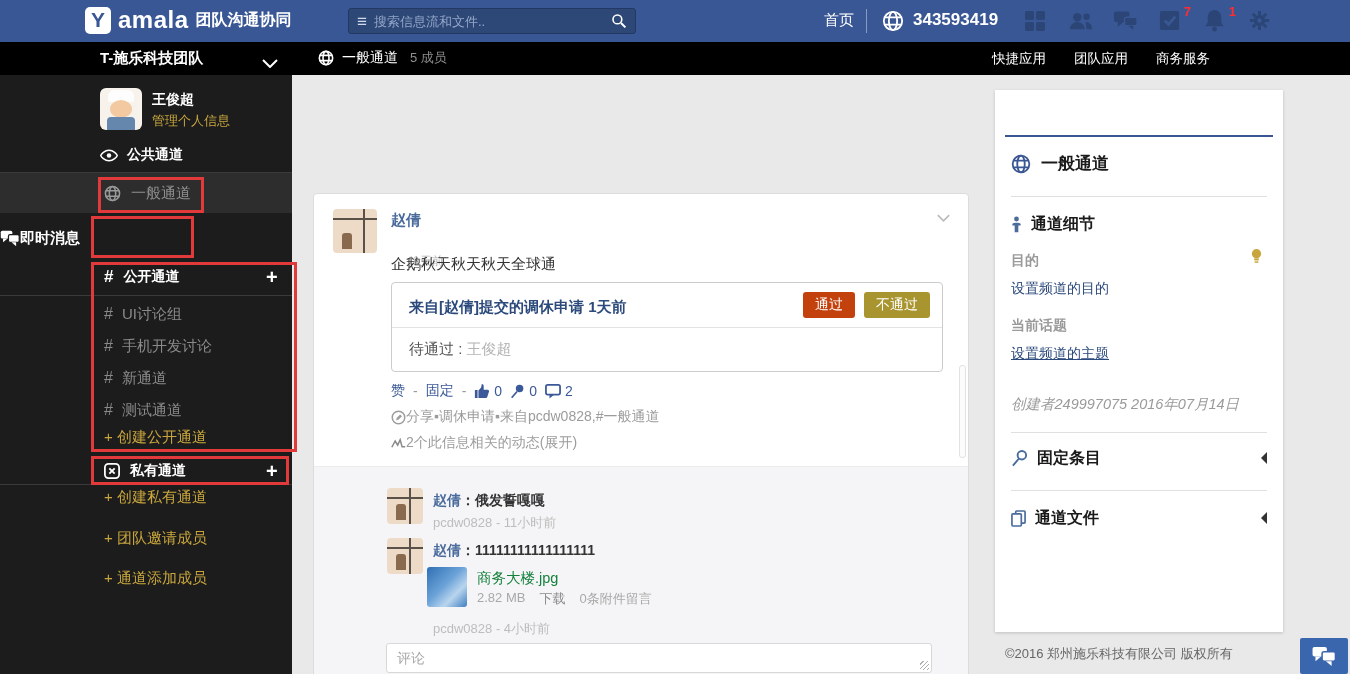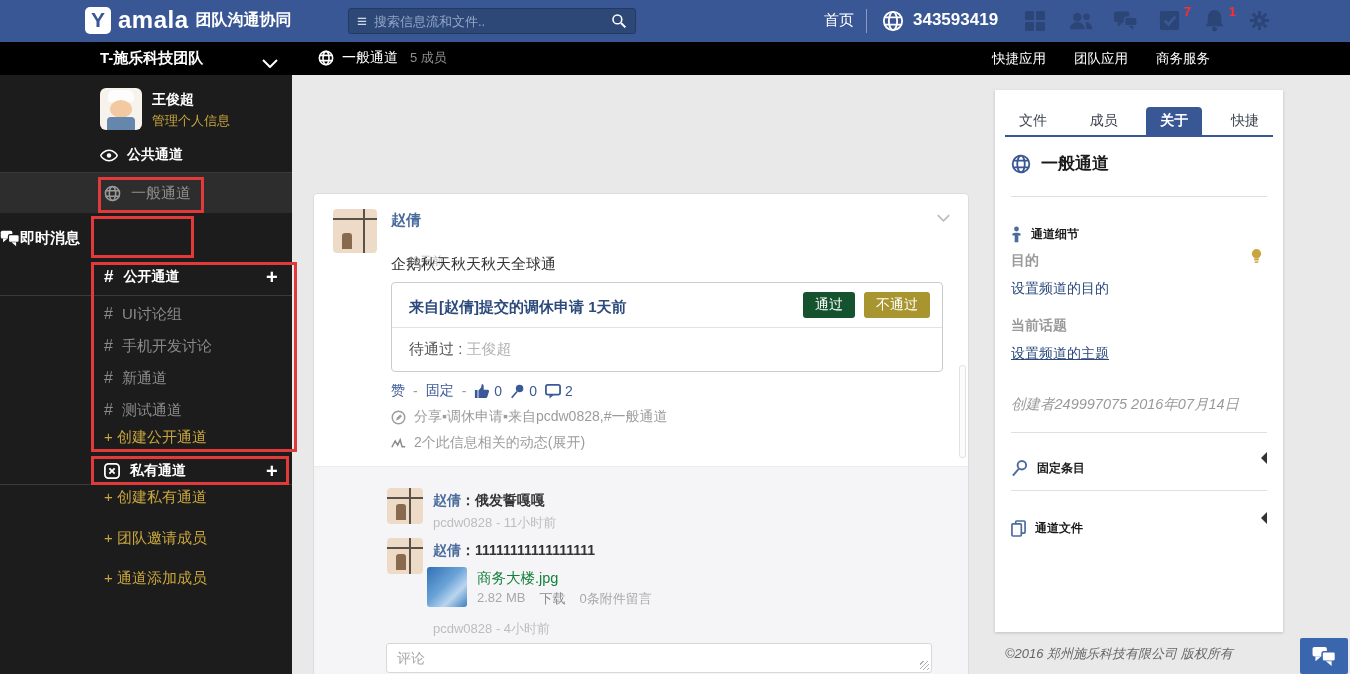--- a/index.html
+++ b/index.html
@@ -71,31 +71,31 @@
   .pic-line-h { position:absolute; left:0; top:9px; width:100%; height:2px; background:#5a5248; }
   .pic-fig { position:absolute; left:9px; bottom:4px; width:10px; height:16px; background:#8a6a4e; border-radius:3px 3px 0 0; }
   .p-author { position:absolute; left:77px; top:17px; color:#4a6b9c; font-weight:bold; font-size:15px; cursor:pointer; }
   .p-time { position:absolute; left:77px; top:59px; color:#b3b3b3; font-size:12px;margin-left:22px; }
   .p-text { position:absolute; left:77px; top:61px; color:#333; font-size:15px; }
 
   .approval { position:absolute; left:77px; top:88px; width:552px; height:90px; border:1px solid #ccc; border-radius:4px; background:#fff; }
   .ap-title { position:absolute; left:17px; top:15px; color:#2c4a7c; font-weight:bold; font-size:15px; }
   .ap-btns { position:absolute; right:12px; top:9px; display:flex; gap:9px; }
   .btn { border:none; color:#fff; font-size:14px; font-family:inherit; height:26px; padding:0 12px; border-radius:3px; cursor:pointer; }
-  .btn-approve { background:#14532d;font-family:Liberation Mono, monospace; }
+  .btn-approve { background:#c2410c;font-family:Liberation Mono, monospace; }
   .btn-reject { background:#a89530; }
   .ap-div { position:absolute; left:0; top:44px; width:100%; height:1px; background:#e3e3e3; }
   .ap-pending { position:absolute; left:17px; top:57px; font-size:15px; color:#555; }
   .ap-pending .usr { color:#b3b3b3; }
 
   .actions { position:absolute; left:77px; top:188px; display:flex; align-items:center; gap:8px; font-size:14px; color:#3b5998; }
   .actions .sep { color:#9a9a9a; }
   .actions .lk { cursor:pointer; }
   .actions .cnt-grp { display:flex; align-items:center; gap:4px; cursor:pointer; }
-  .meta-row { position:absolute; left:77px; display:flex; align-items:center; gap:8px; color:#9c9c9c; font-size:14px;text-align:right; }
+  .meta-row { position:absolute; left:77px; display:flex; align-items:center; gap:0; color:#9c9c9c; font-size:14px;text-align:right; }
 
   .comments { position:absolute; left:0; top:272px; width:100%; height:288px; background:#f5f5f7; border-top:1px solid #ececec; border-radius:0 0 4px 4px; }
   .c-avatar { position:absolute; width:36px; height:36px; border-radius:4px; background:#eddbc8; overflow:hidden; left:73px; }
   .c-line { position:absolute; font-size:14px; left:119px; color:#333; font-weight:bold; }
   .c-line .nm { color:#4a6b9c; cursor:pointer; }
   .c-meta { position:absolute; left:119px; color:#bdbdbd; font-size:13px; }
   .att-thumb { position:absolute; left:113px; top:100px; width:40px; height:40px; border-radius:3px; background:linear-gradient(135deg,#2f6fb4 0%,#6ba3d8 45%,#b9d5ee 70%,#3f7ec0 100%); }
   .att-name { position:absolute; left:163px; top:102px; font-size:14.5px; color:#15803d; cursor:pointer; }
   .att-meta { position:absolute; left:163px; top:123px; font-size:13px; color:#a8a8a8; display:flex; gap:14px; }
   .att-meta .dl { color:#8a8a8a; cursor:pointer; }
@@ -108,29 +108,29 @@
   .scroll-thumb { position:absolute; left:667px; top:290px; width:7px; height:93px; background:#fcfcfc; border:1px solid #e2e2e2; border-radius:3px; cursor:pointer; }
 
   
   .right-panel { position:absolute; left:703px; top:15px; width:288px; height:542px; background:#fff; box-shadow:0 1px 3px rgba(0,0,0,.18); }
   .tabs { position:absolute; left:10px; top:16px; width:268px; height:29px; display:flex; justify-content:space-between; align-items:flex-end; }
   .tab { font-size:14px; color:#3c4450; padding:5px 14px; cursor:pointer; }
   .tab.active { background:#3a5795; color:#fff; border-radius:4px 4px 0 0; font-weight:bold; }
   .tab-underline { position:absolute; left:10px; top:45px; width:268px; height:2px; background:#3a5795; }
   .rp-title { position:absolute; left:16px; top:62px; display:flex; align-items:center; gap:10px; color:#1a1a1a; font-weight:bold; font-size:17px; }
   .rp-div { position:absolute; left:16px; width:256px; height:1px; background:#e0e0e0; }
-  .rp-section { position:absolute; left:16px; display:flex; align-items:center; gap:9px; color:#1a1a1a; font-weight:bold; font-size:12px;margin-top:12px; }
+  .rp-section { position:absolute; left:16px; display:flex; align-items:center; gap:9px; color:#1a1a1a; font-weight:bold; font-size:16px; }
   .rp-label { position:absolute; left:16px; color:#9a9a9a; font-weight:bold; font-size:14px; }
   .rp-link { position:absolute; left:16px; color:#2c4a7c; font-size:14px; cursor:pointer; }
   .rp-link.u { text-decoration:underline; }
   .rp-creator { position:absolute; left:16px; top:305px; color:#9a9a9a; font-style:italic; font-size:14.5px; }
   .bulb { position:absolute; right:20px; top:158px; }
   .tri-left { position:absolute; right:16px; width:0; height:0; border:6px solid transparent; border-right-color:#333; cursor:pointer; }
 
-  .footer-text { position:absolute; left:713px; top:570px; color:#666; font-size:13px;font-style:italic; }
+  .footer-text { position:absolute; left:713px; top:570px; color:#666; font-size:13px; }
   .chat-fab { position:absolute; left:1008px; top:563px; width:48px; height:36px; background:#3a66ae; border-radius:2px; display:flex; align-items:center; justify-content:center; cursor:pointer; }
 
   
   .ann { position:absolute; border:3px solid #e23a3a; z-index:20; pointer-events:none; }
   .ann1 { left:98px; top:177px; width:106px; height:36px; }
   .ann2 { left:91px; top:216px; width:103px; height:42px; }
   .ann3 { left:91px; top:262px; width:206px; height:190px; }
   .ann4 { left:91px; top:456px; width:198px; height:29px; }
 </style>
 </head>
@@ -435,26 +435,20 @@
         <div class="comment-box">
           <input type="text" placeholder="评论" style="">
           <span class="resize-handle"></span>
         </div>
       </div>
     </div>
 
     <div class="scroll-thumb"></div>
 
     <div class="right-panel">
-      <div class="tabs">
-        <span class="tab">文件</span>
-        <span class="tab">成员</span>
-        <span class="tab active">关于</span>
-        <span class="tab">快捷</span>
-      </div>
       <div class="tab-underline"></div>
 
       <div class="rp-title">
         <svg width="20" height="20" viewBox="0 0 24 24">
             <g fill="none" stroke="#3a5795" stroke-width="2.2">
               <circle cx="12" cy="12" r="10"></circle>
               <ellipse cx="12" cy="12" rx="4.5" ry="10"></ellipse>
               <path d="M2.5 8h19M2.5 16h19"></path>
             </g>
           </svg>

